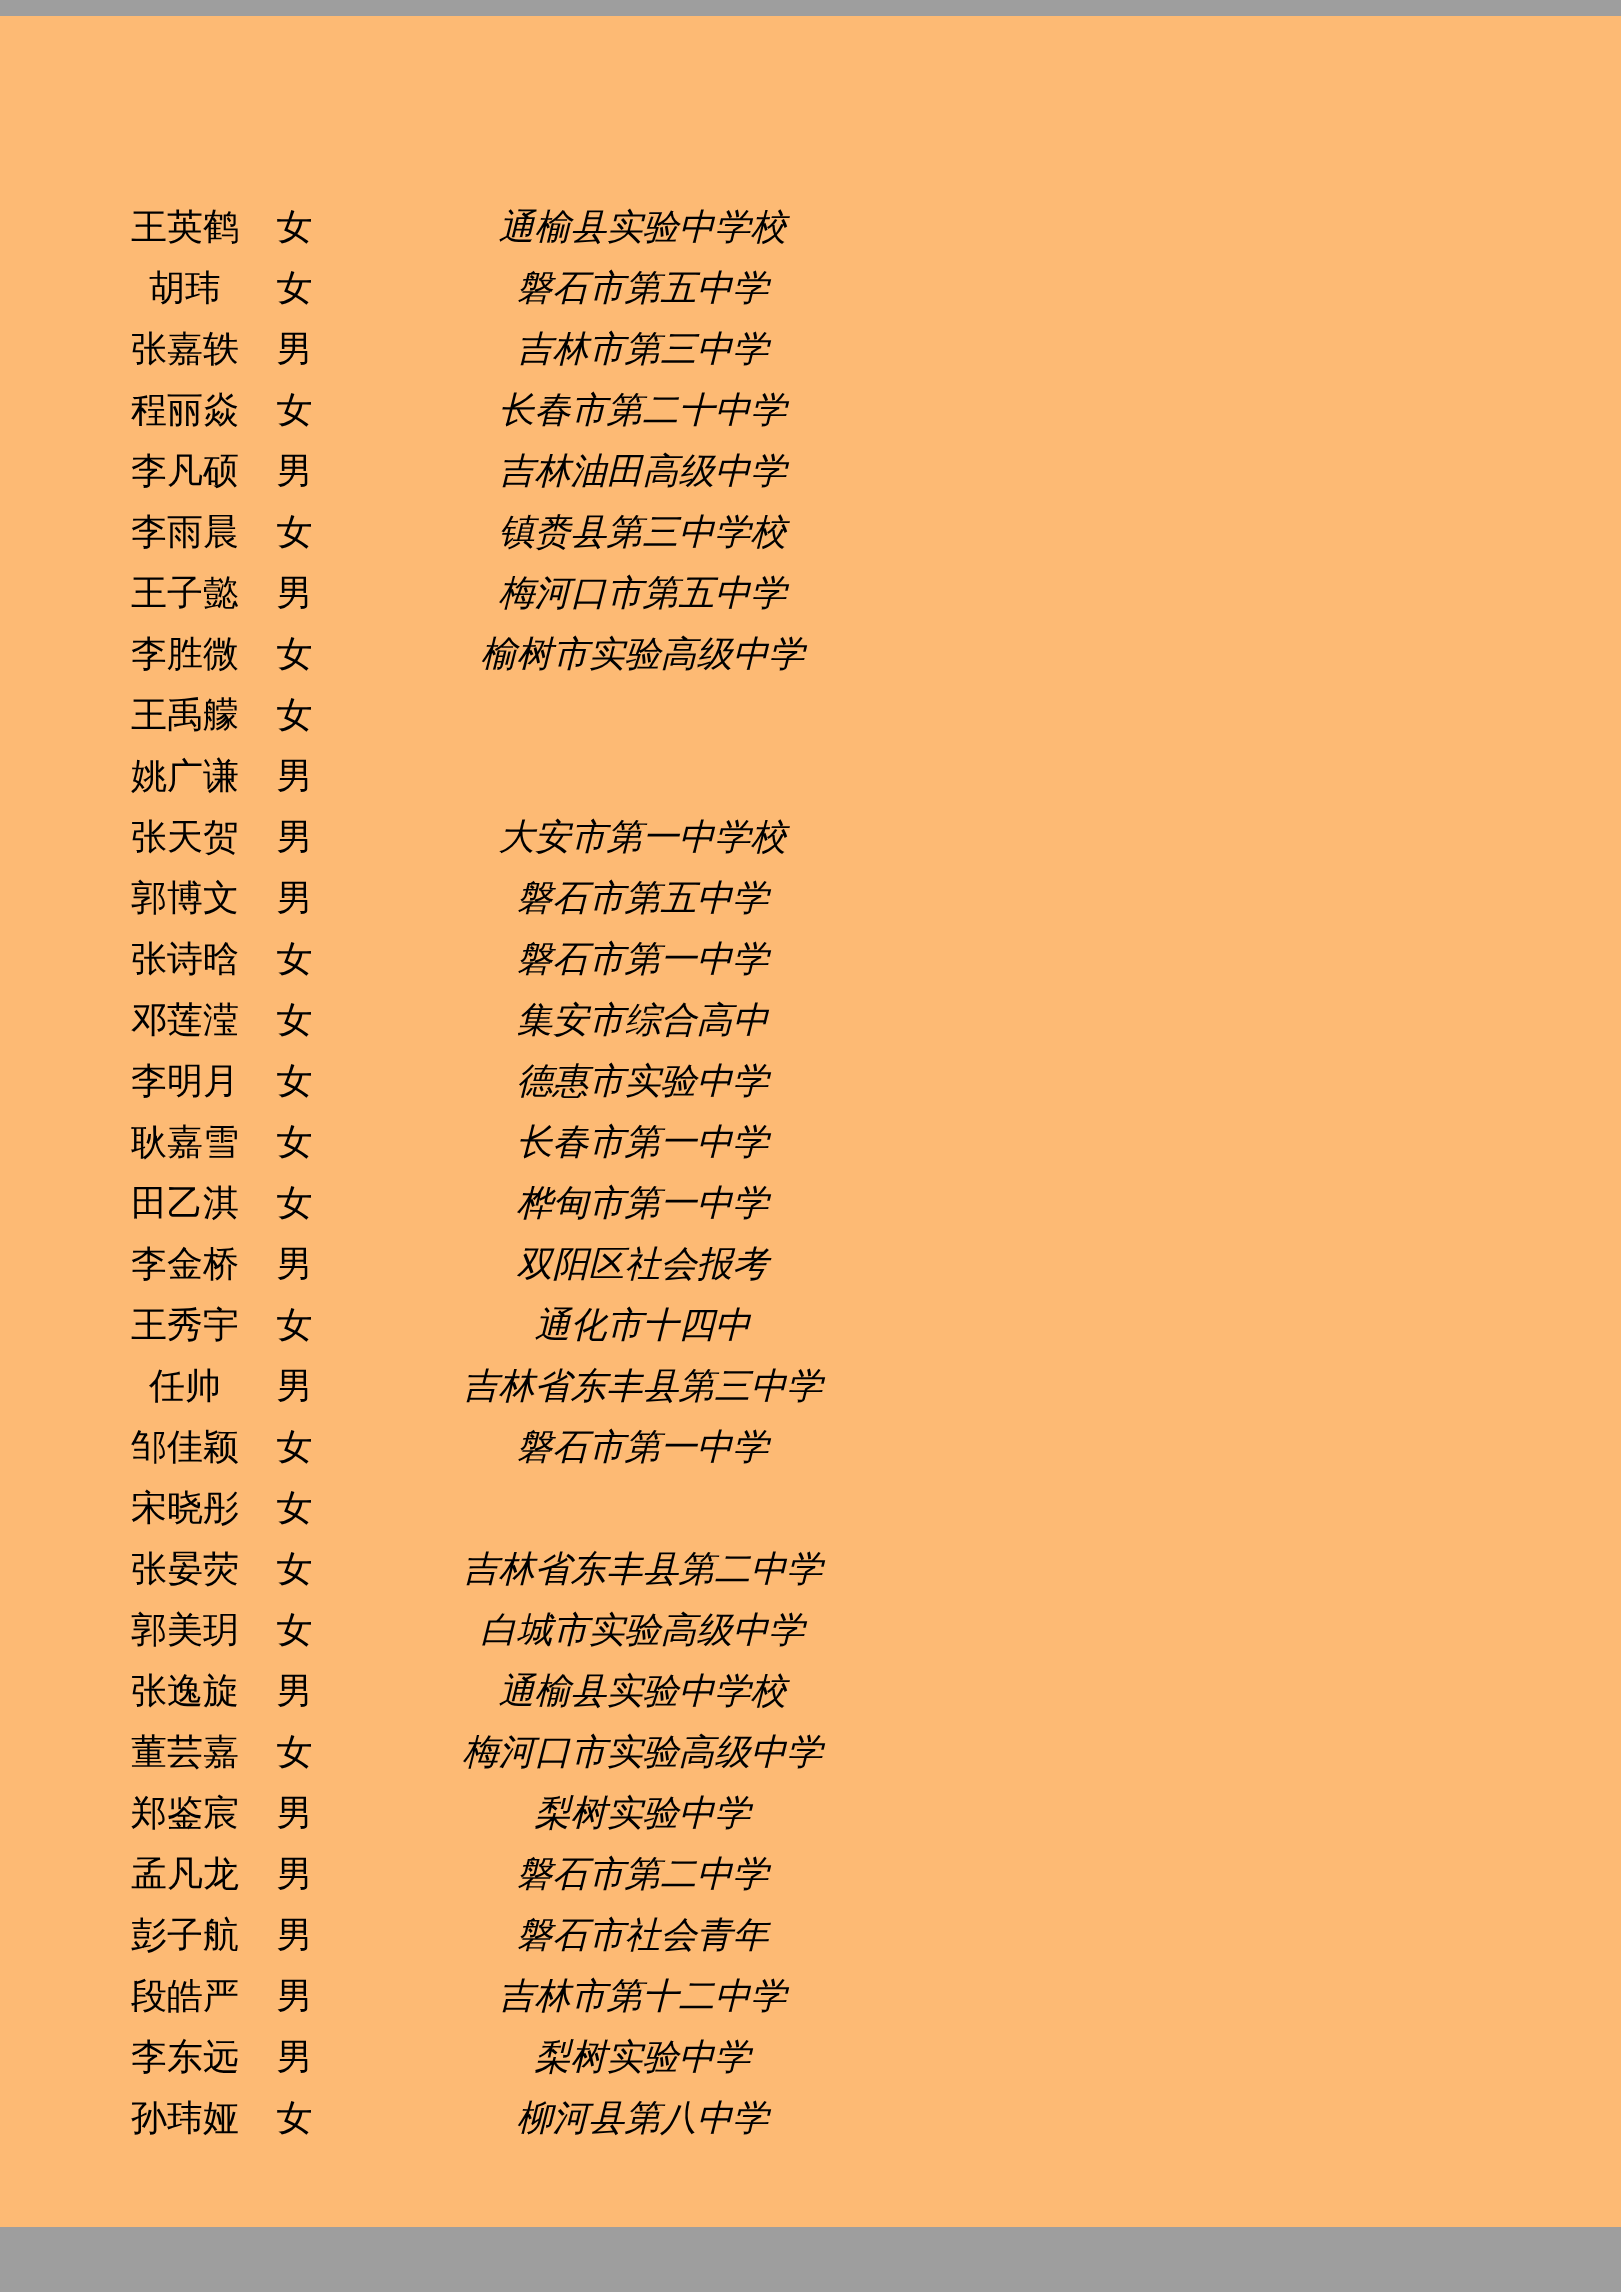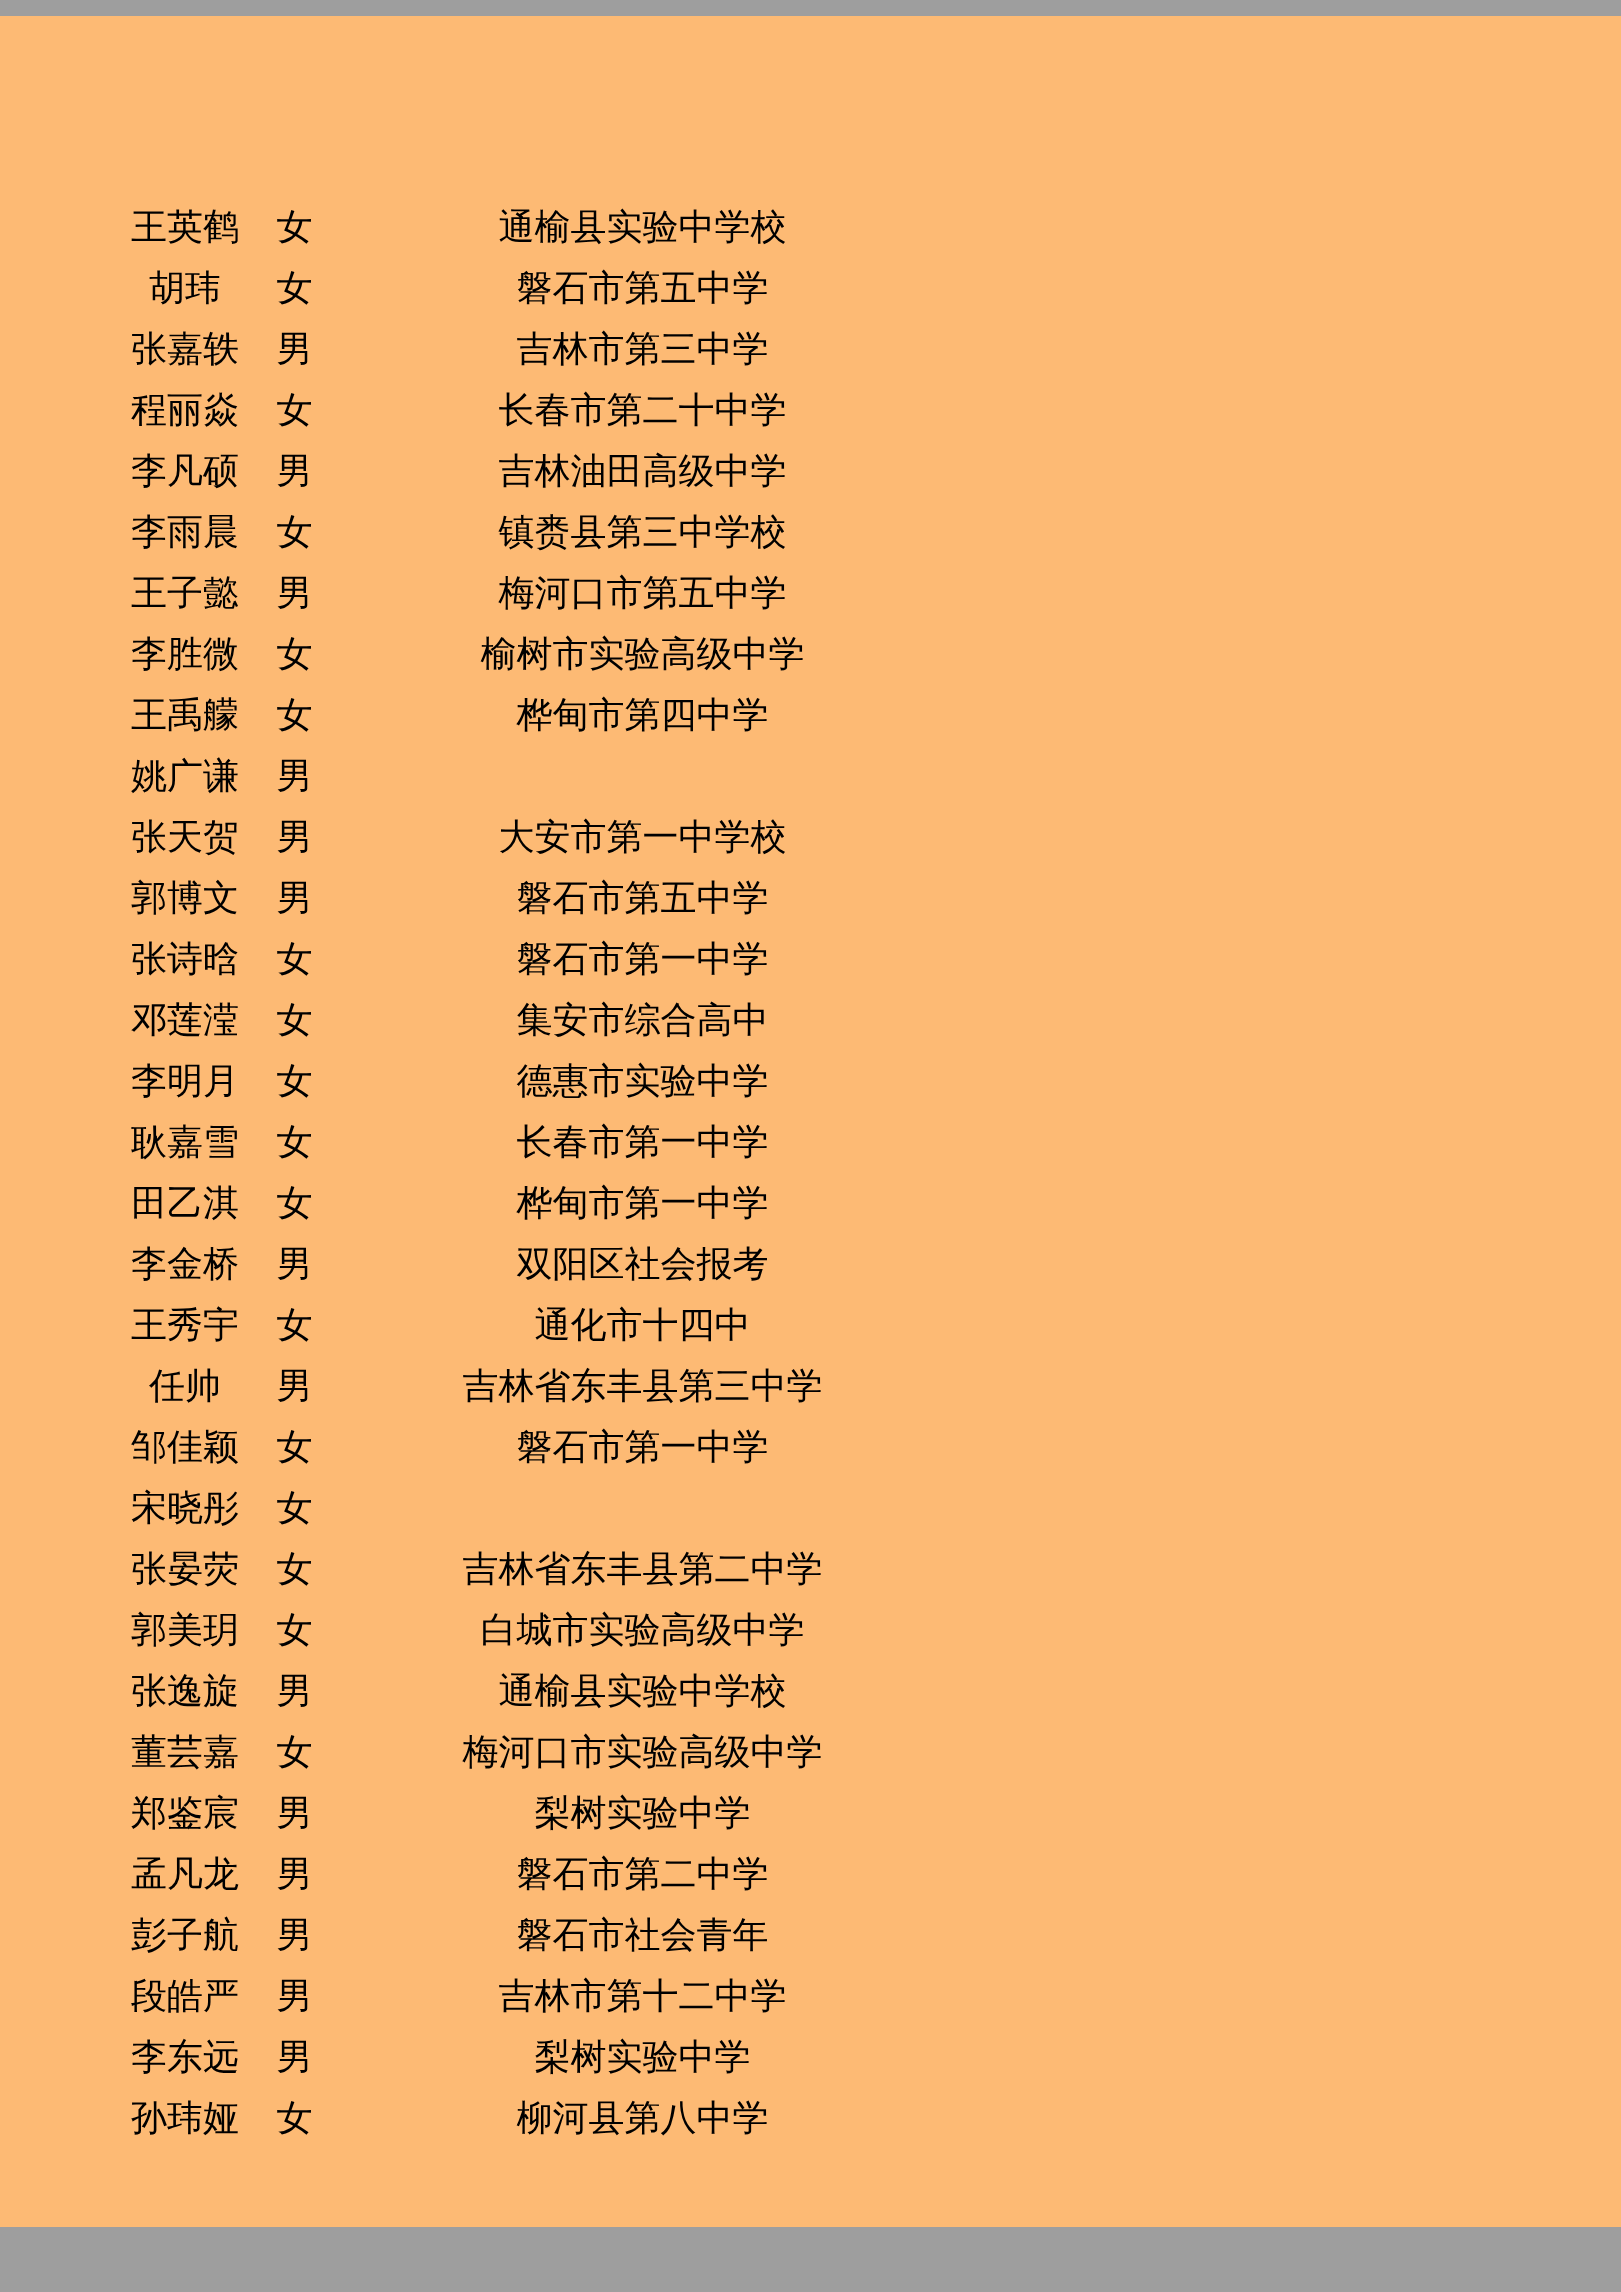--- a/index.html
+++ b/index.html
@@ -27,21 +27,21 @@
     font-size: 36px;
     padding-left: 108px;
   }
   .cell {
     text-align: center;
     white-space: nowrap;
     overflow: visible;
   }
   .cell-name   { width: 154px; }
   .cell-gender { width: 65px;  }
-  .cell-school { width: 631px; }
+  .cell-school { width: 631px; font-style: italic; }
 </style>
 </head>
 <body>
 
 <div class="page">
   <div class="roster">
   <div class="roster-row">
     <span class="cell cell-name">王英鹤</span>
     <span class="cell cell-gender">女</span>
     <span class="cell cell-school">通榆县实验中学校</span>
@@ -85,21 +85,20 @@
 
   <div class="roster-row">
     <span class="cell cell-name">李胜微</span>
     <span class="cell cell-gender">女</span>
     <span class="cell cell-school">榆树市实验高级中学</span>
   </div>
 
   <div class="roster-row">
     <span class="cell cell-name">王禹艨</span>
     <span class="cell cell-gender">女</span>
-    <span class="cell cell-school">桦甸市第四中学</span>
   </div>
 
   <div class="roster-row">
     <span class="cell cell-name">姚广谦</span>
     <span class="cell cell-gender">男</span>
   </div>
 
   <div class="roster-row">
     <span class="cell cell-name">张天贺</span>
     <span class="cell cell-gender">男</span>

